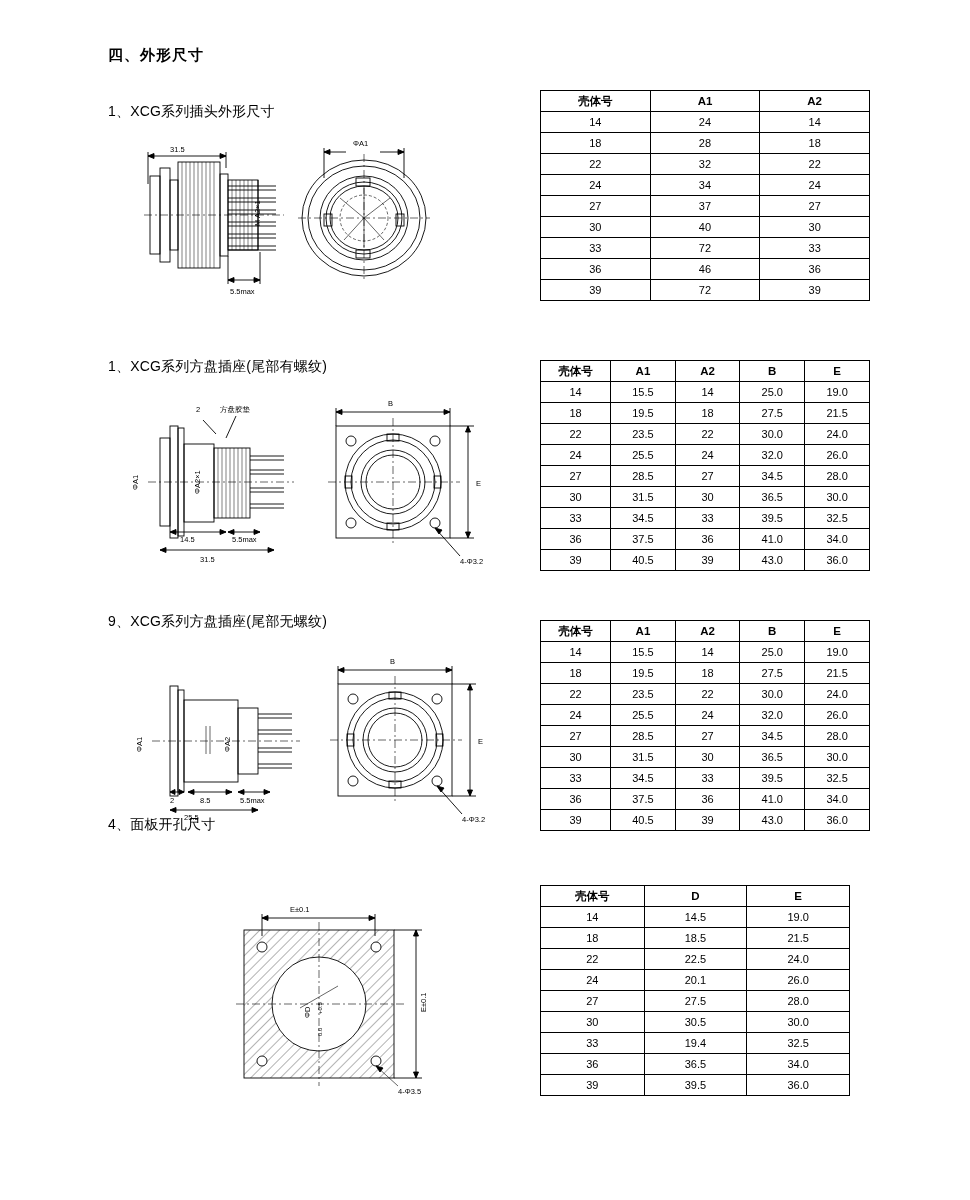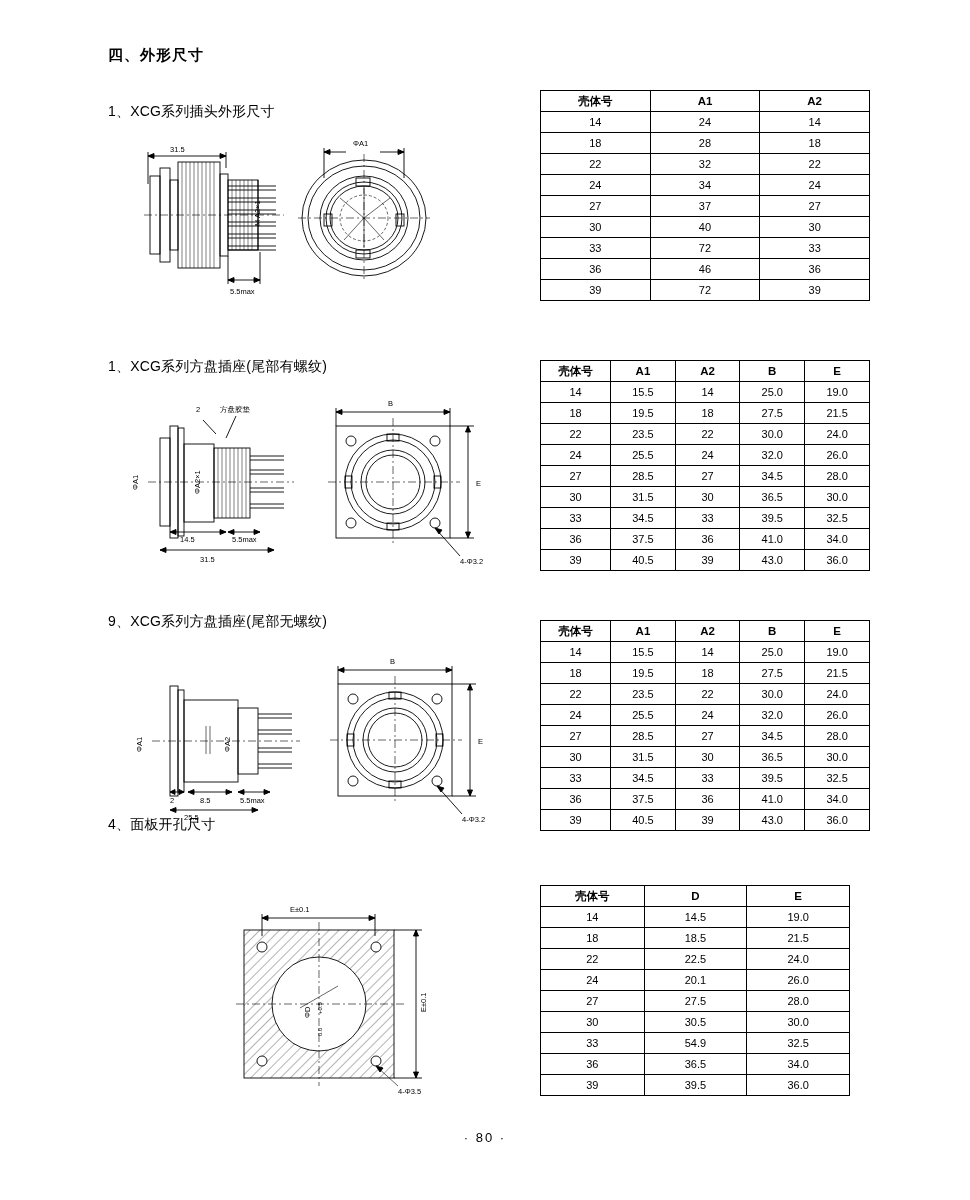--- a/index.html
+++ b/index.html
@@ -690,31 +690,30 @@
           <td>27.5</td>
           <td>28.0</td>
         </tr>
       <tr>
           <td>30</td>
           <td>30.5</td>
           <td>30.0</td>
         </tr>
       <tr>
           <td>33</td>
-          <td>54.9</td>
+          <td>19.4</td>
           <td>32.5</td>
         </tr>
       <tr>
           <td>36</td>
           <td>36.5</td>
           <td>34.0</td>
         </tr>
       <tr>
           <td>39</td>
           <td>39.5</td>
           <td>36.0</td>
         </tr>
     </tbody>
   </table>
 
-  <div class="page-number">· 80 ·</div>
 
 </div>
 
 </body></html>

